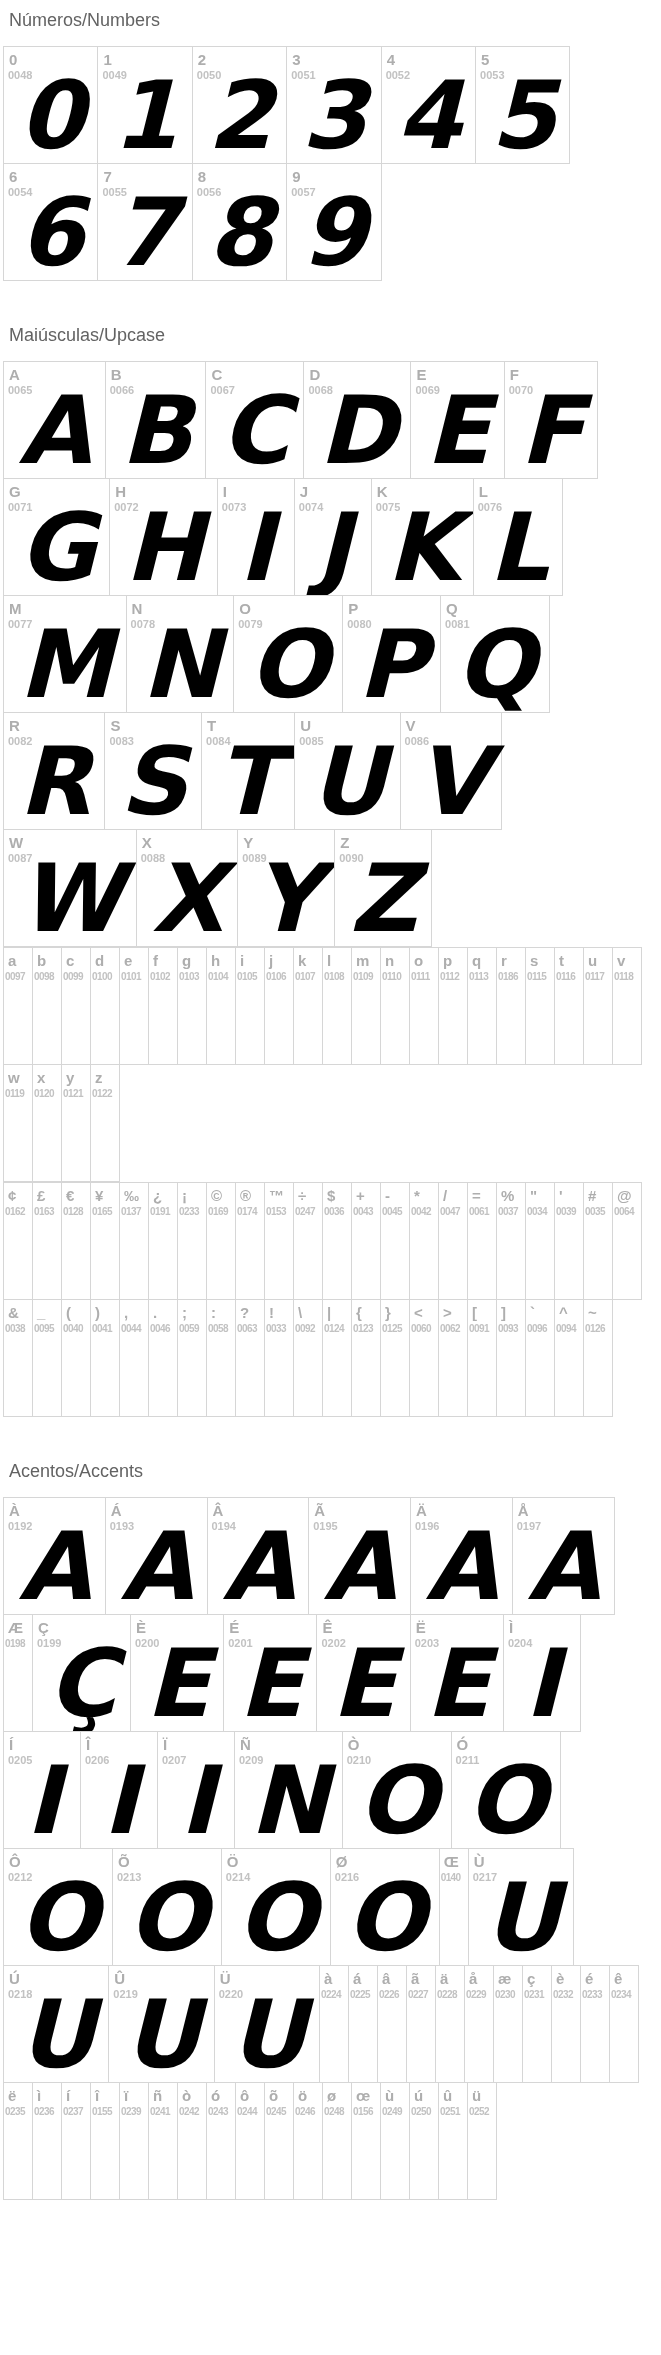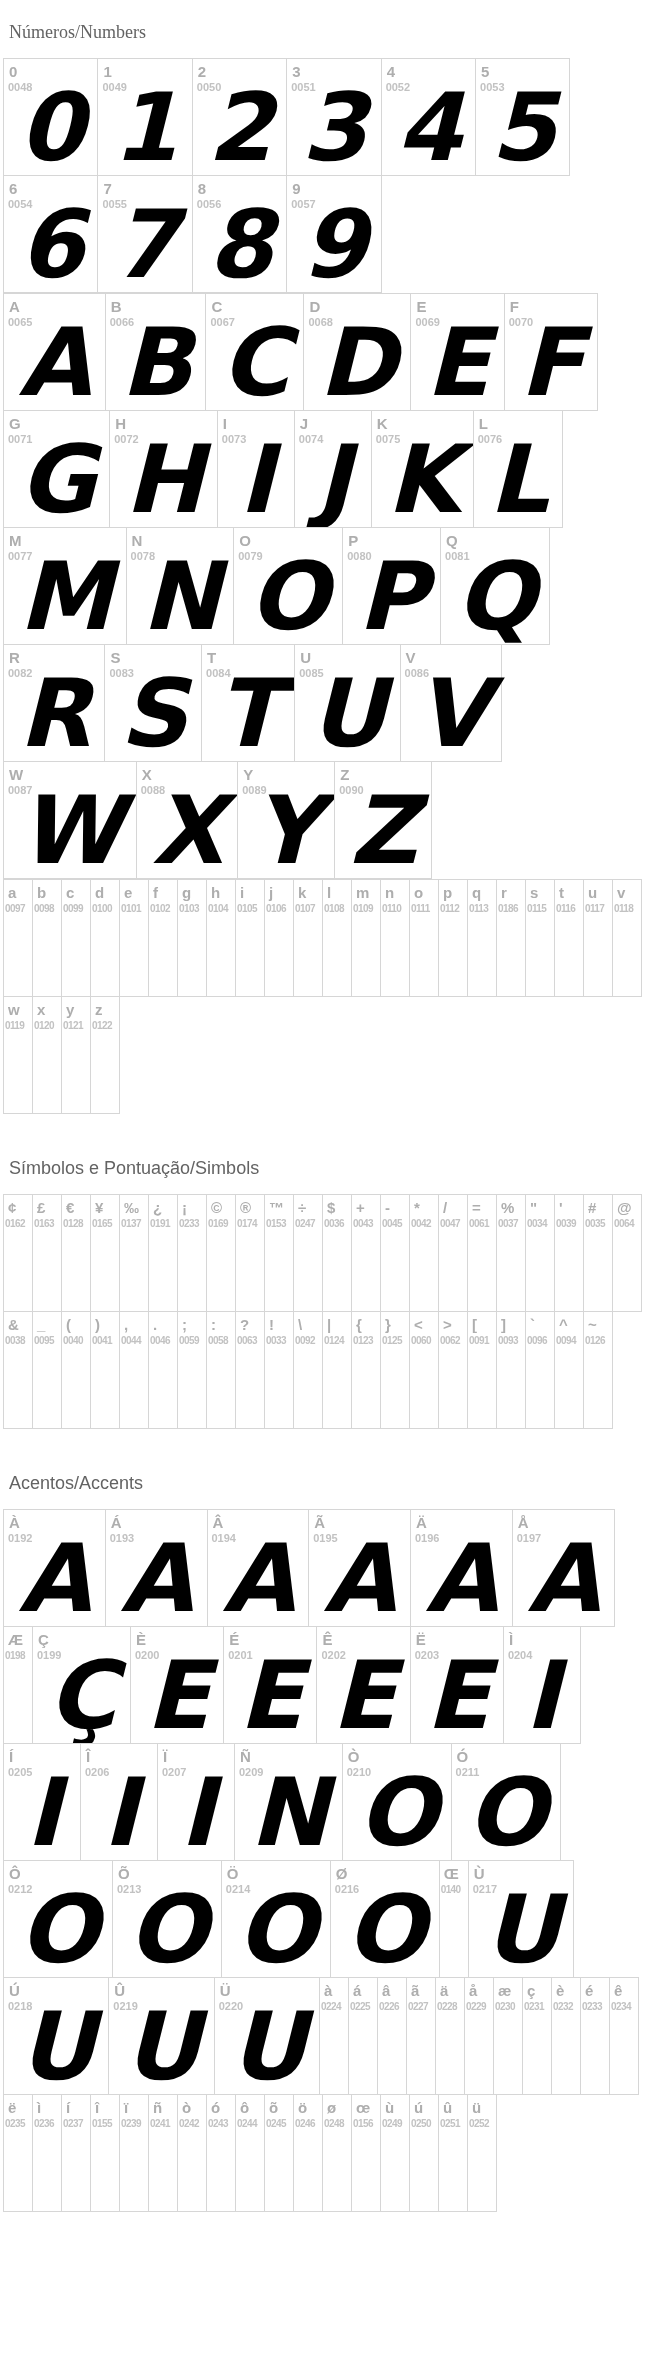--- a/index.html
+++ b/index.html
@@ -9,21 +9,21 @@
     -webkit-font-smoothing:antialiased;
   }
   .page{padding:6px 0 10px 3px;}
   h2.section-title{
     font-size:18px;
     font-weight:400;
     color:#636363;
     margin:44px 0 15px 6px;
     line-height:21px;
   }
-  section:first-child h2.section-title{margin-top:16px;font-family:Liberation Serif, serif;}
+  section:first-child h2.section-title{margin-top:4px;}
   .tbl{display:block;}
   .row{display:flex;align-items:flex-start;}
   .row + .row{margin-top:-1px;}
   .cell{
     position:relative;
     box-sizing:border-box;
     height:118px;
     border:1px solid #d6d6d6;
     background:#fff;
     display:flex;
@@ -122,20 +122,21 @@
           </div>
           <div class="cell">
             <div class="ch">9</div>
             <div class="code">0057</div>
             <div class="glyph">9</div>
           </div>
         </div>
       </div>
     </section>
     <section>
+      <h2 class="section-title">Maiúsculas/Upcase</h2>
       <div class="tbl">
         <div class="row">
           <div class="cell">
             <div class="ch">A</div>
             <div class="code">0065</div>
             <div class="glyph">A</div>
           </div>
           <div class="cell">
             <div class="ch">B</div>
             <div class="code">0066</div>
@@ -378,21 +379,20 @@
             <div class="code">0121</div>
           </div>
           <div class="cell empty">
             <div class="ch">z</div>
             <div class="code">0122</div>
           </div>
         </div>
       </div>
     </section>
     <section>
-      <h2 class="section-title">Símbolos e Pontuação/Simbols</h2>
       <div class="tbl">
         <div class="row">
           <div class="cell empty">
             <div class="ch">¢</div>
             <div class="code">0162</div>
           </div>
           <div class="cell empty">
             <div class="ch">£</div>
             <div class="code">0163</div>
           </div>

